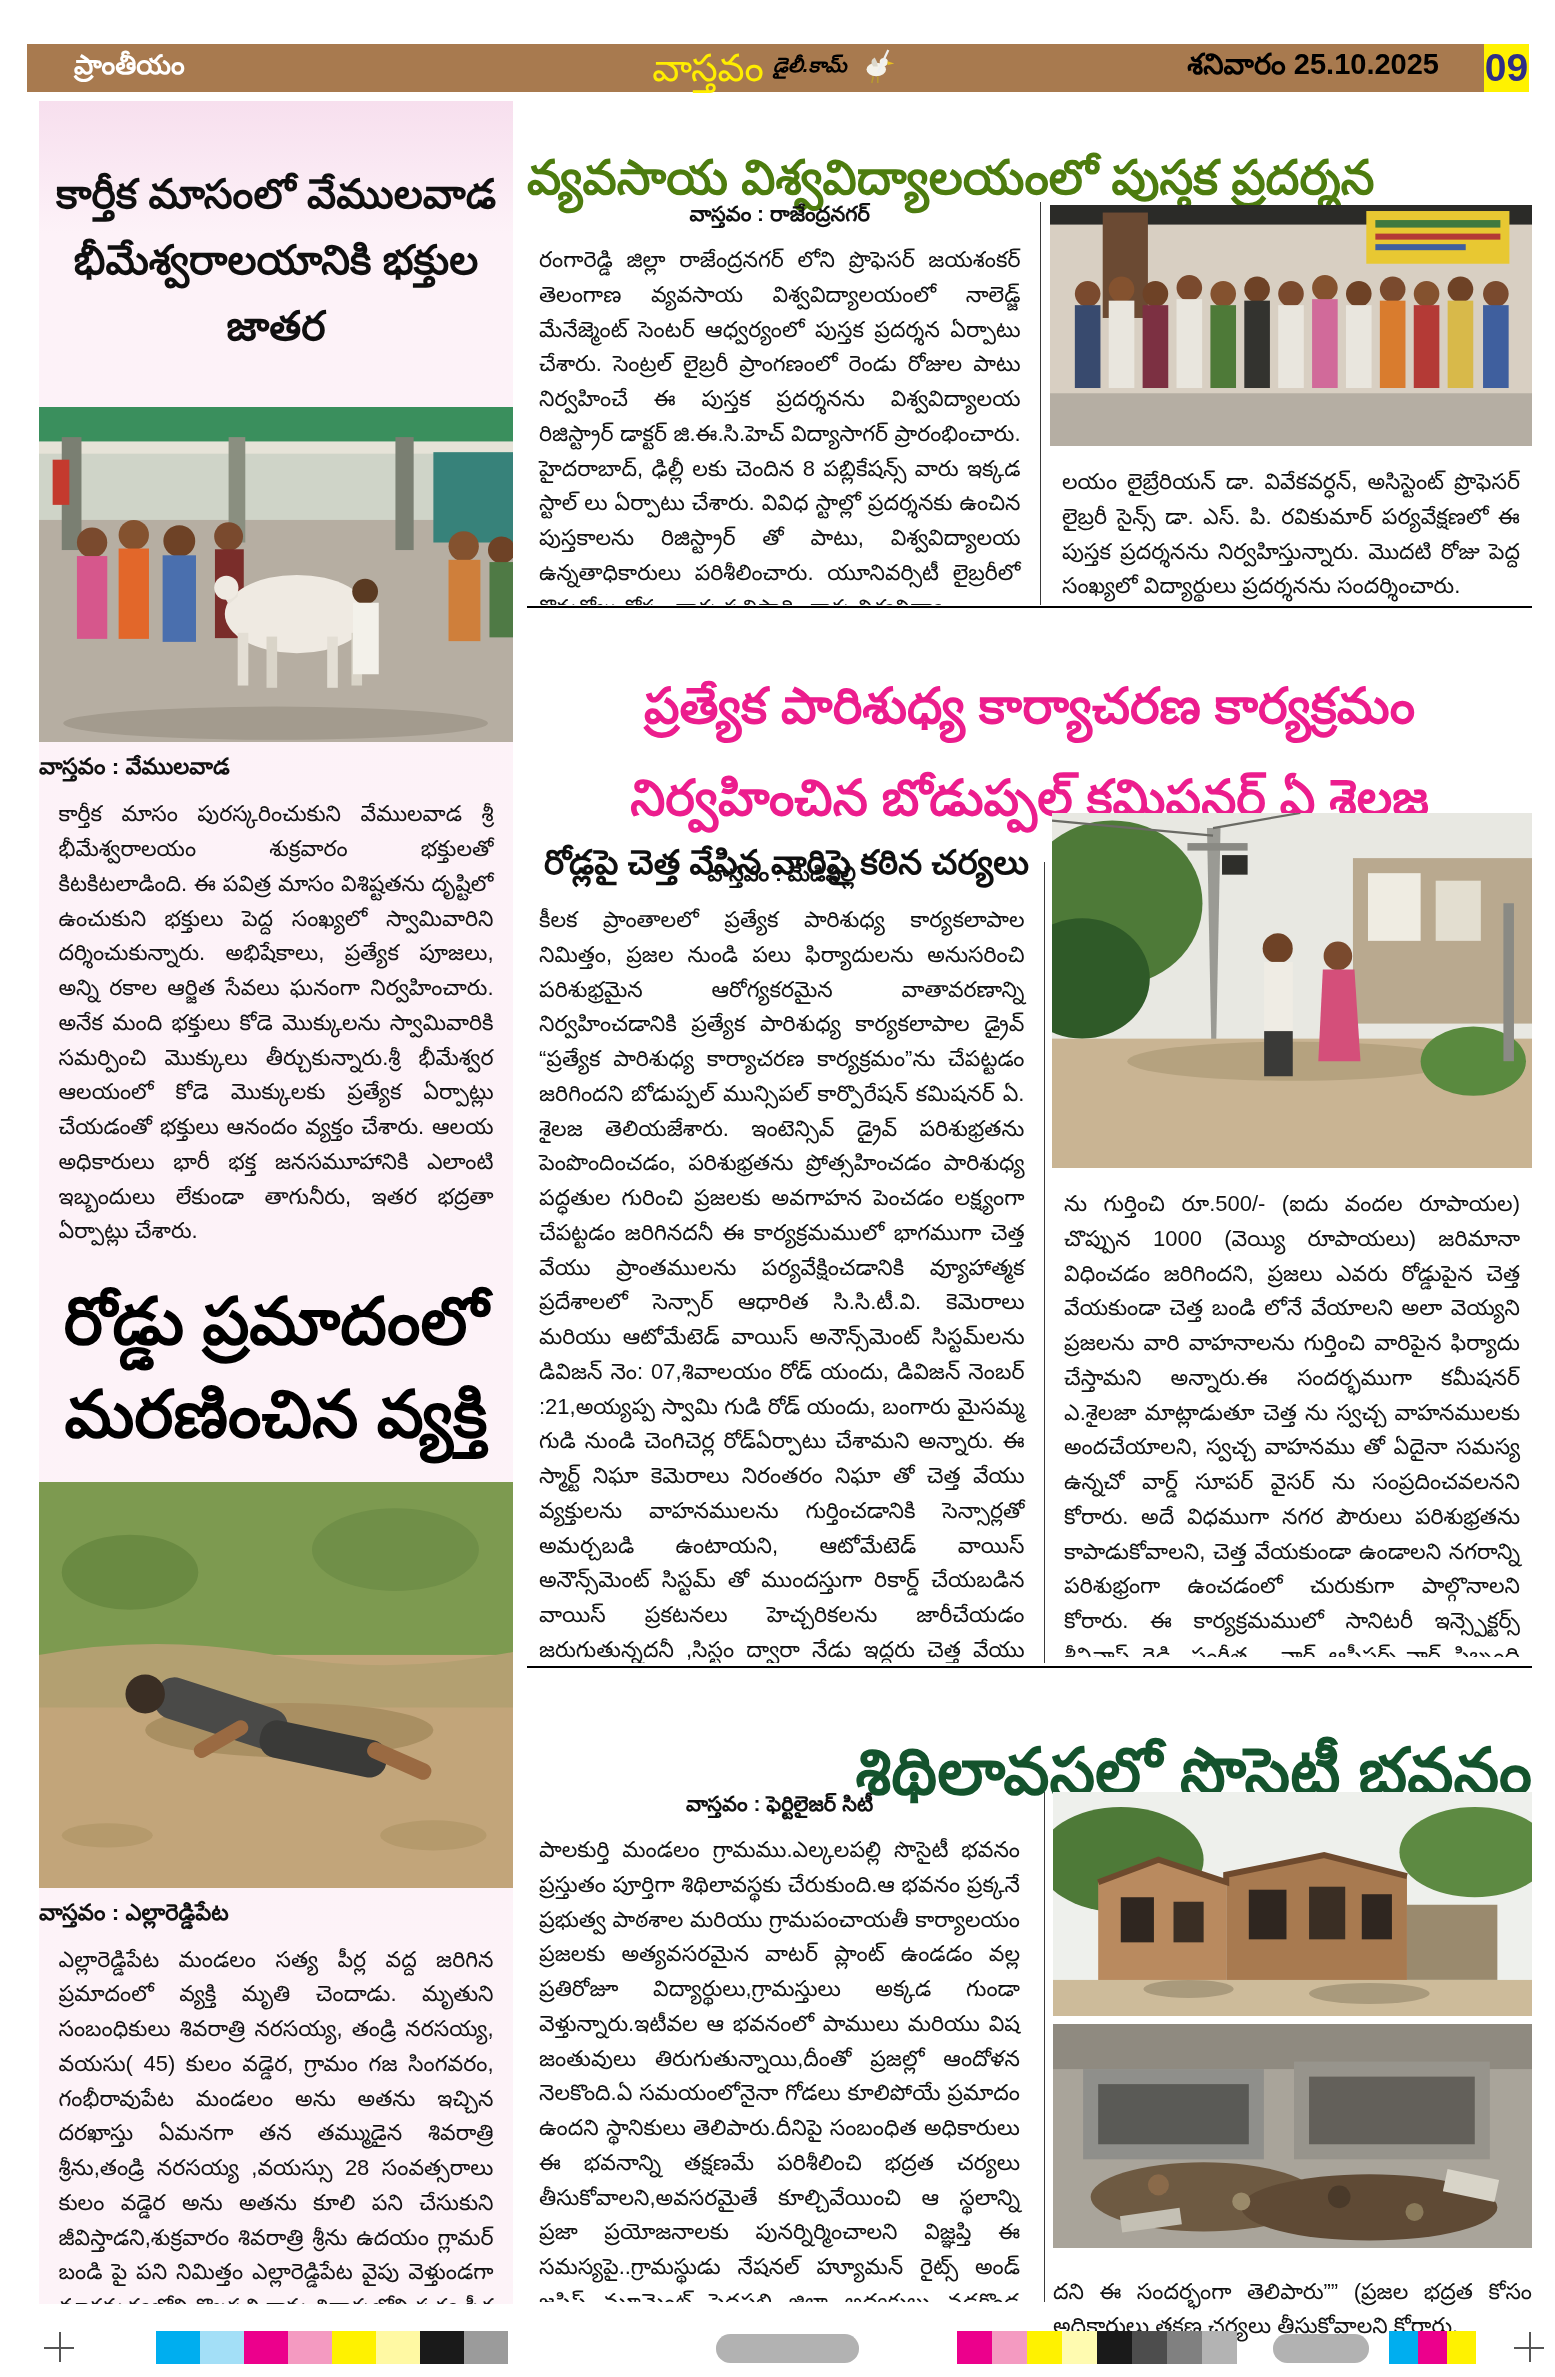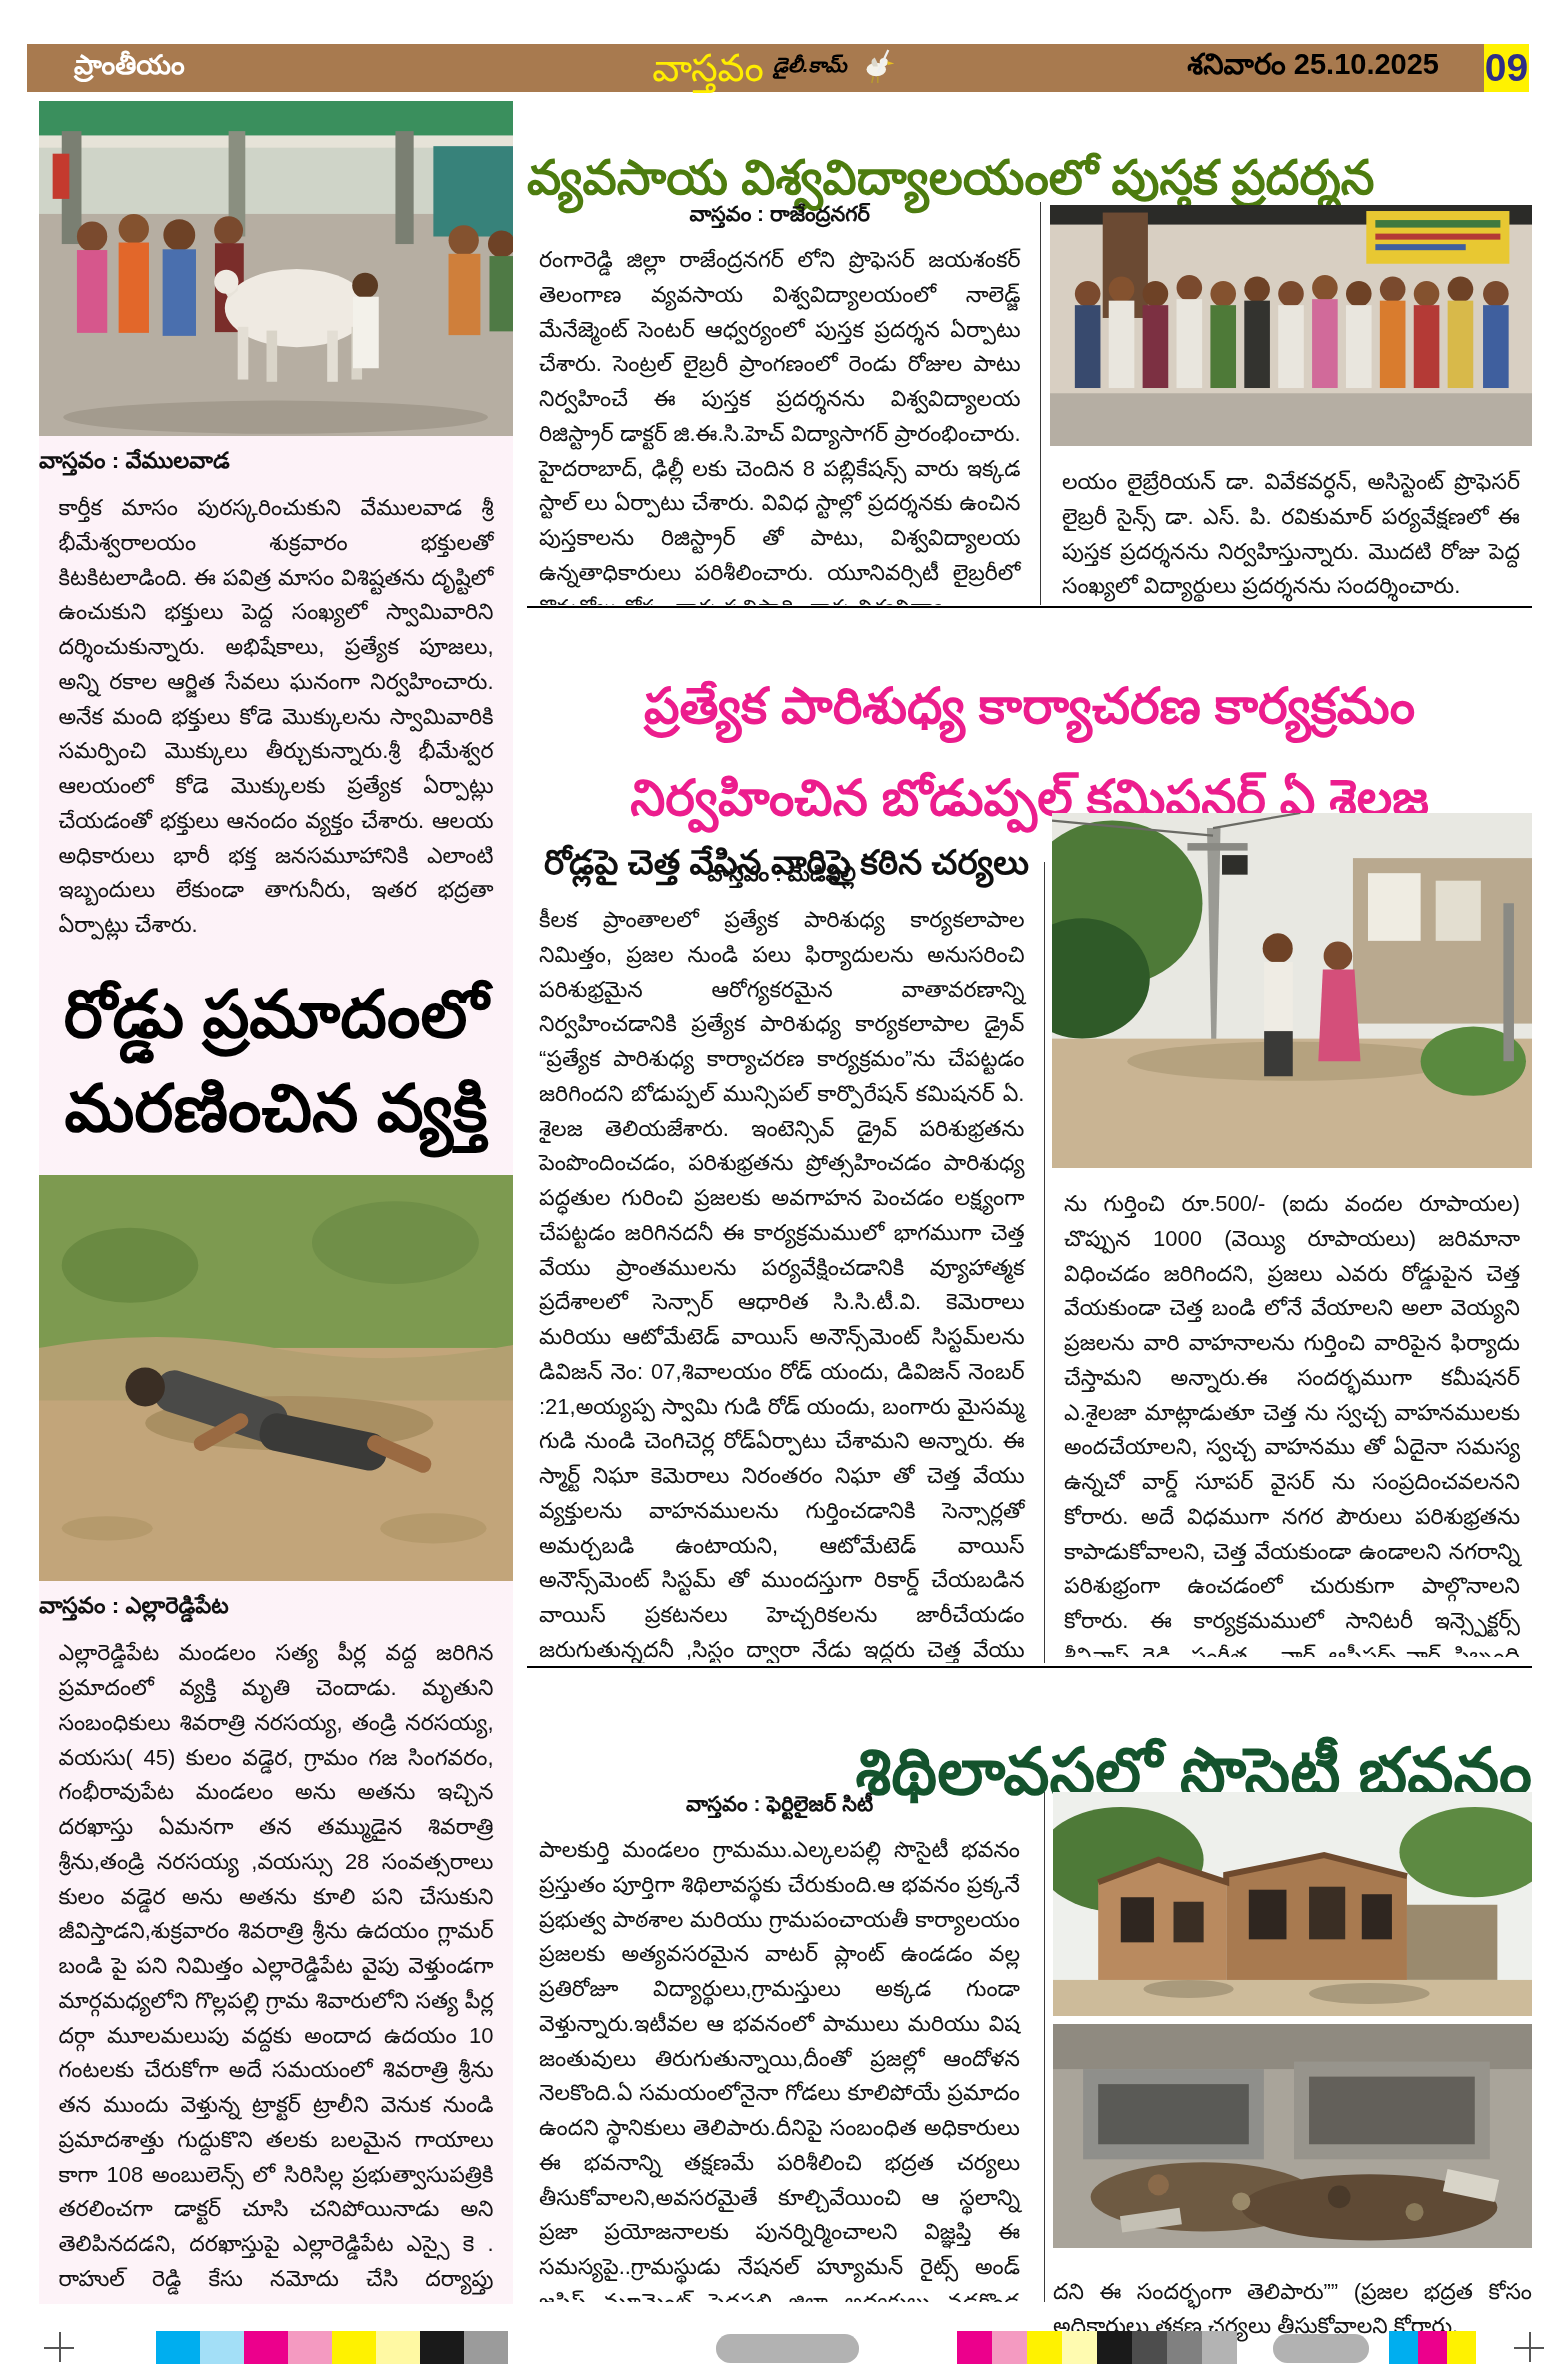--- a/index.html
+++ b/index.html
@@ -96,20 +96,21 @@
           <line x1="30" y1="39" x2="30" y2="48" stroke="#b89a30" stroke-width="2"></line>
         </svg>
       </span>
     </div>
     <div class="mh-date">శనివారం 25.10.2025</div>
     <div class="mh-pagenum">09</div>
   </header>
 
   <section class="left-col">
 
+    <h2 class="lc-headline"><span>కార్తీక మాసంలో వేములవాడ</span><br><span>భీమేశ్వరాలయానికి భక్తుల జాతర</span></h2>
 
     <div class="photo" style="height:335px">
       <svg viewBox="0 0 625 445" preserveAspectRatio="none">
         <rect width="625" height="445" fill="#b6aea2"></rect>
         <rect width="625" height="150" fill="#cfd4c8"></rect>
         <rect x="0" y="0" width="625" height="46" fill="#3a8f5d"></rect>
         <rect x="0" y="46" width="625" height="16" fill="#e6e3d8"></rect>
         <rect x="30" y="40" width="26" height="150" fill="#7a7f72"></rect>
         <rect x="250" y="40" width="22" height="140" fill="#8a8f80"></rect>
         <rect x="470" y="40" width="24" height="150" fill="#7a7f72"></rect>

